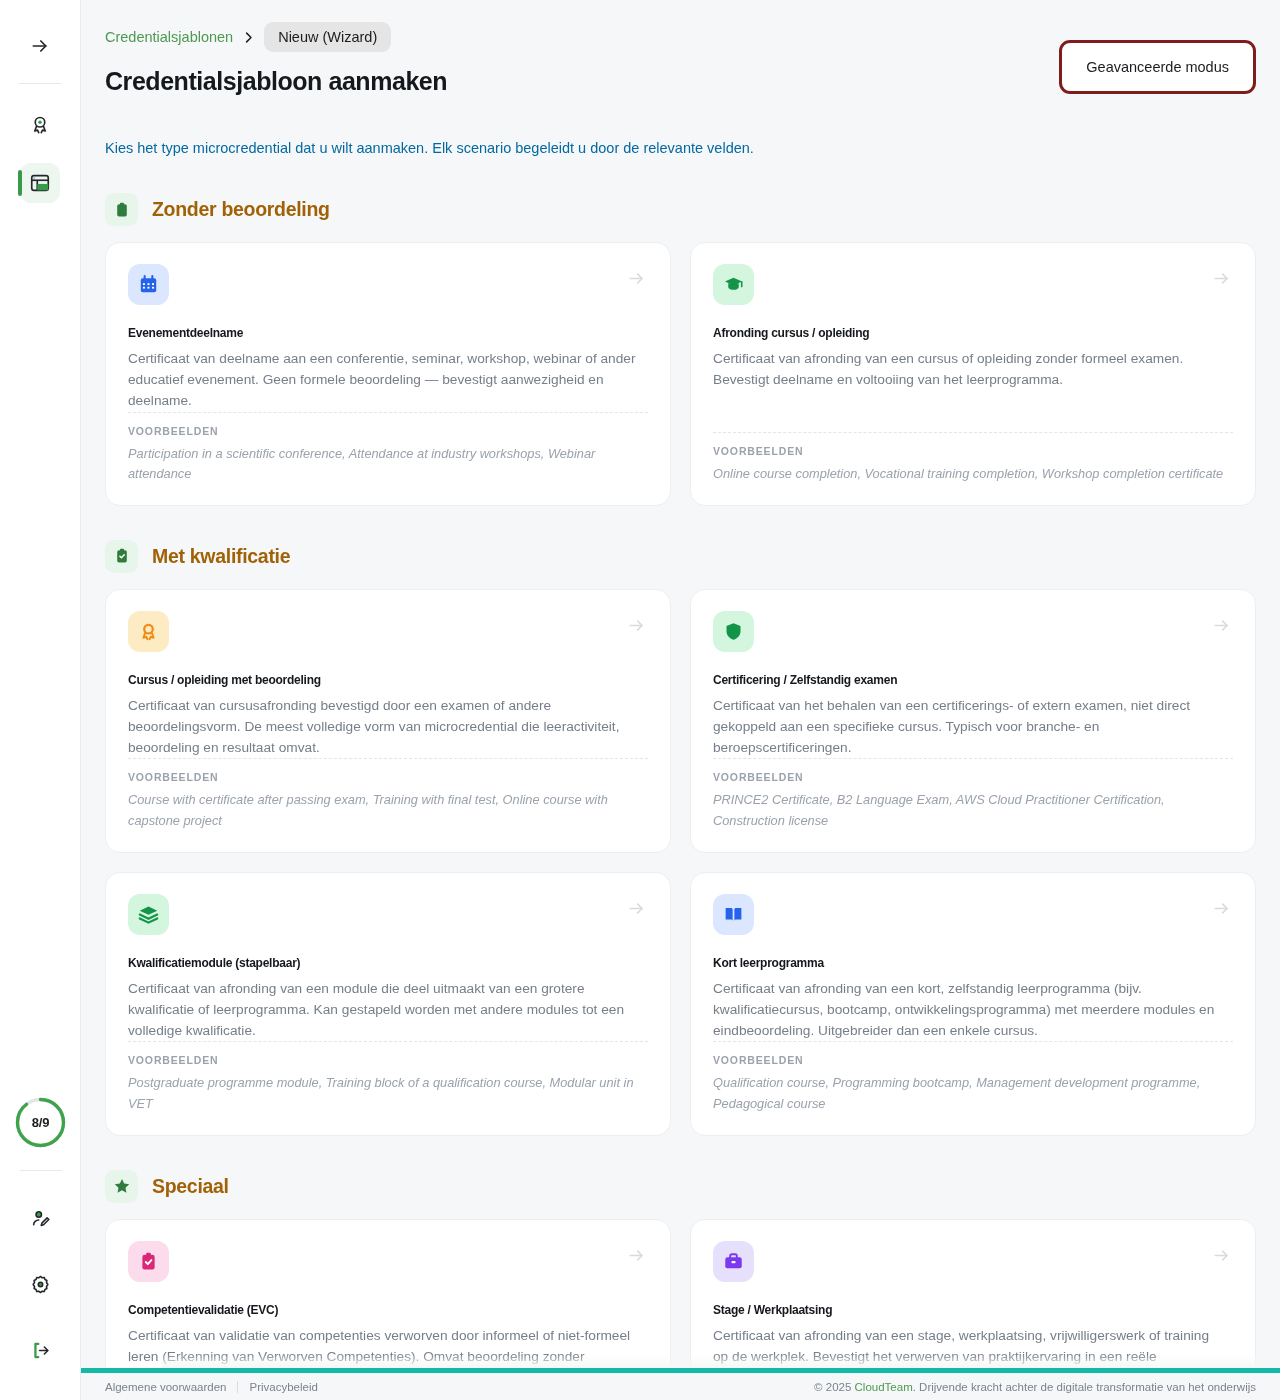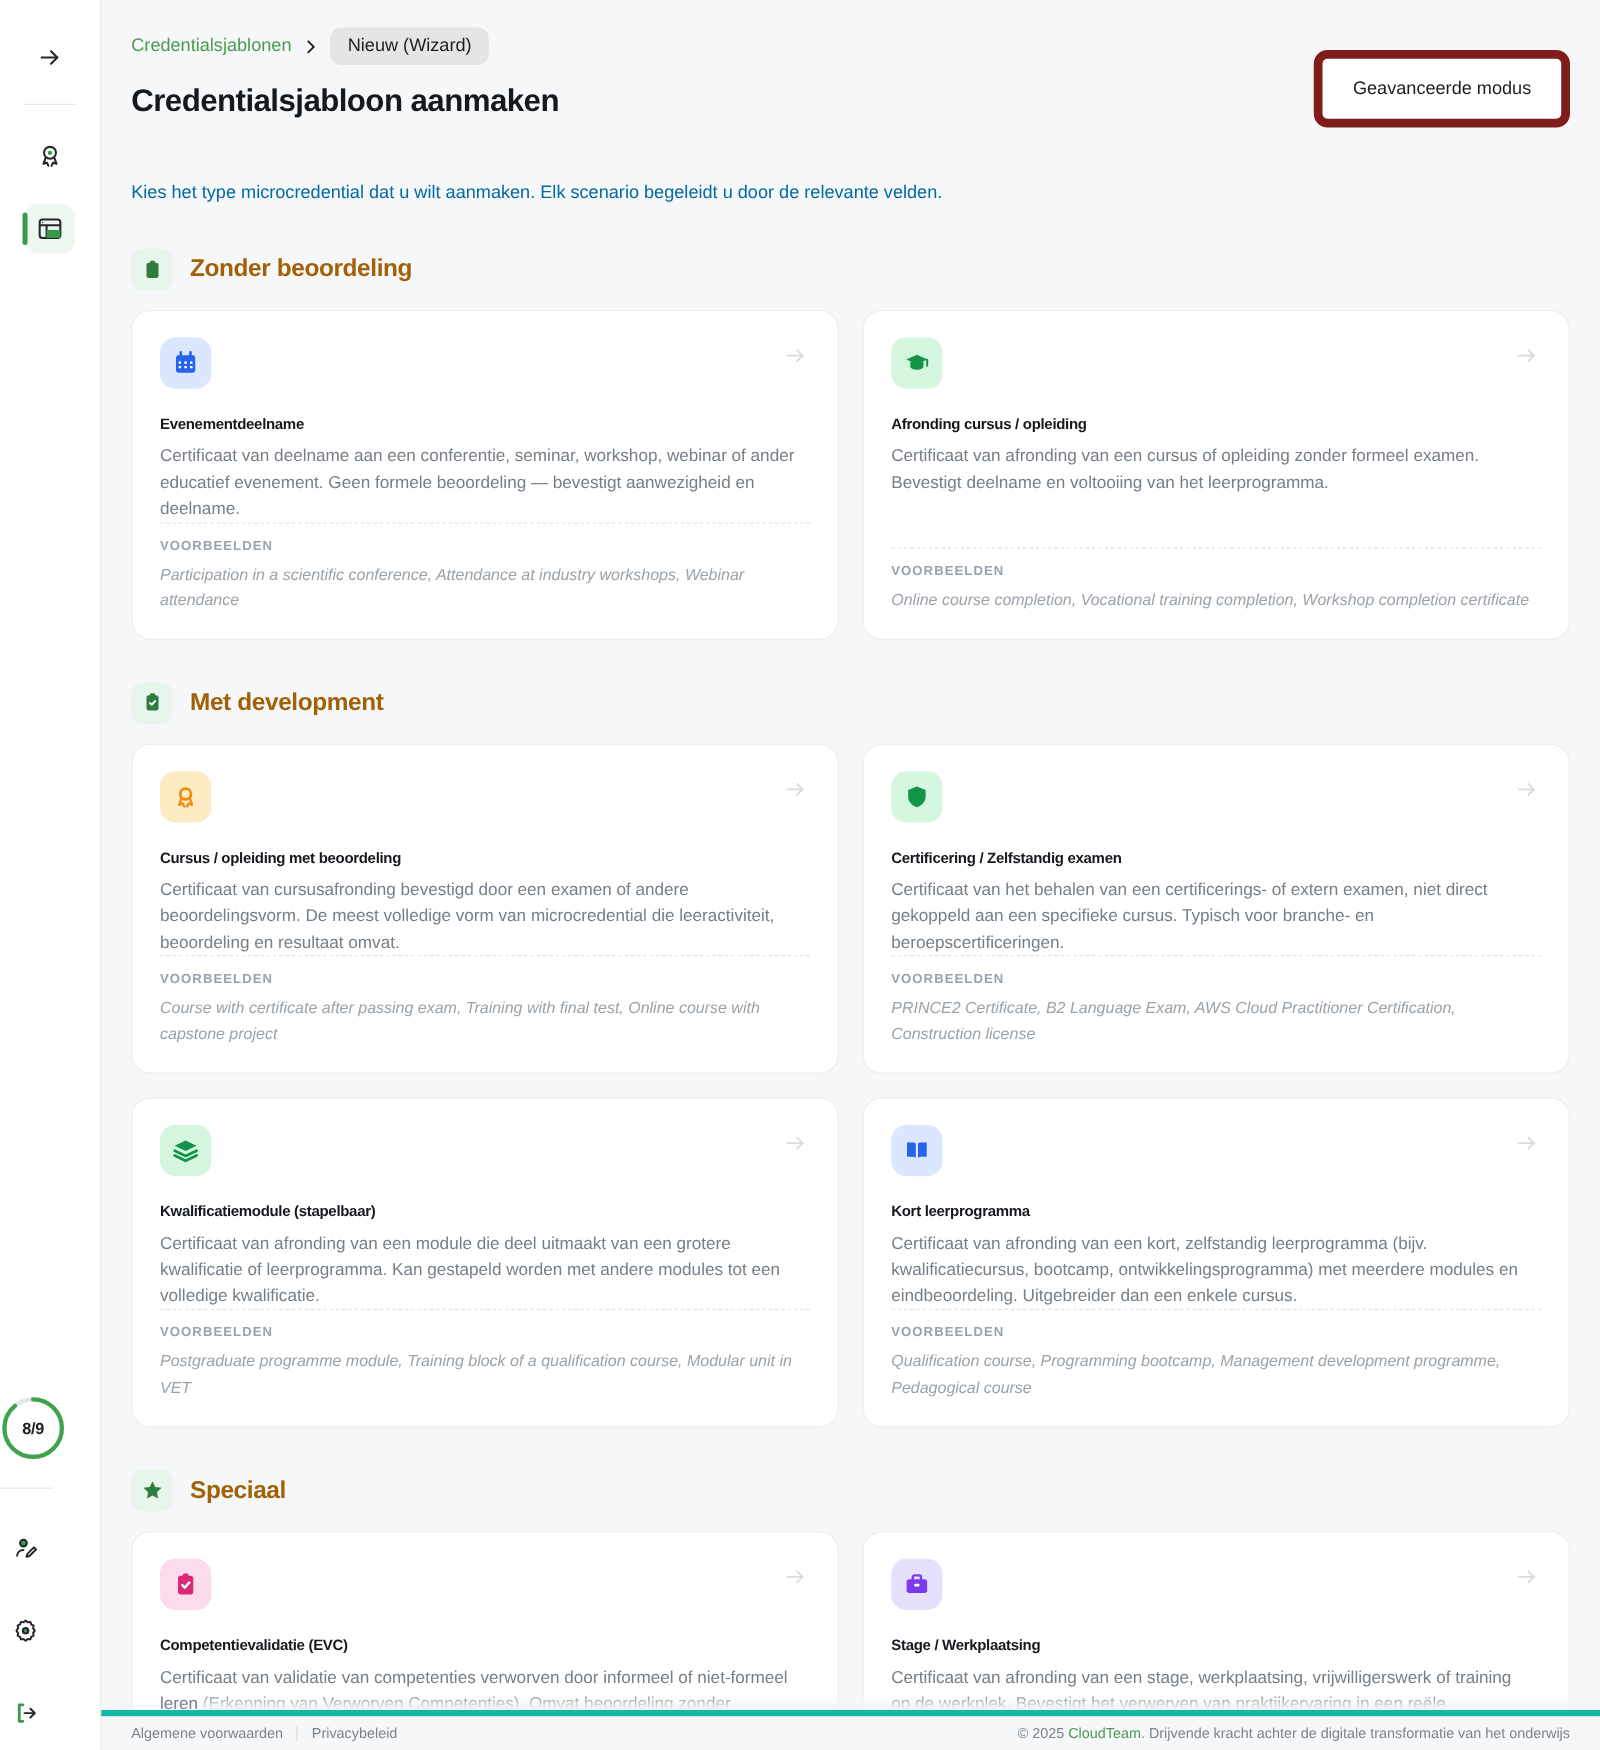--- a/index.html
+++ b/index.html
@@ -61,22 +61,22 @@
     position: absolute;
     left: -2px; top: 7px;
     width: 4px; height: 26px;
     border-radius: 3px;
     background: #3a9a4b;
   }
   .sb-bottom {
     position: absolute;
     left: 0; bottom: 0;
     width: 81px;
-    display: flex; flex-direction: column; align-items: flex-start;
-    padding-bottom: 10px;
+    display: flex; flex-direction: column; align-items: center;
+    padding-bottom: 30px;
   }
   .progress-ring {
     width: 53px; height: 53px;
     position: relative;
     display: flex; align-items: center; justify-content: center;
     margin-bottom: 4px;
   }
   .progress-ring .label {
     font-size: 13px;
     font-weight: 700;
@@ -122,21 +122,21 @@
   }
   .page-title {
     font-size: 25px;
     font-weight: 700;
     letter-spacing: -0.45px;
     color: #15181c;
     line-height: 1.2;
   }
   .adv-btn {
     background: #ffffff;
-    border: 7px solid #7f1d1d;
+    border: 3px solid #7f1d1d;
     border-radius: 11px;
     padding: 16px 24px;
     font-size: 14.5px;
     color: #1b1d20;
     cursor: pointer;
     white-space: nowrap;
     font-family: "Liberation Sans", sans-serif;
     margin-top: -26px;
   }
   .intro {
@@ -401,21 +401,21 @@
           </section>
           <section class="section">
             <div class="section-head">
               <span class="section-badge">
                 <svg width="18" height="18" viewBox="0 0 24 24" fill="none" stroke="#2f7d3c" stroke-width="2" stroke-linecap="round" stroke-linejoin="round">
                   <rect x="5.6" y="4.2" width="12.8" height="16.4" rx="2.4" fill="#2f7d3c" stroke="none"></rect>
                   <rect x="9.3" y="2.2" width="5.4" height="3.8" rx="1.3" fill="#2f7d3c" stroke="none"></rect>
                   <polyline points="9.2 12.4 11.2 14.4 14.9 10.3" stroke="#fff" stroke-width="2" fill="none"></polyline>
                 </svg>
               </span>
-              <h2 class="section-title">Met development</h2>
+              <h2 class="section-title">Met kwalificatie</h2>
             </div>
             <div class="grid">
               <div class="card">
                 <span class="card-arrow"><svg width="19" height="19" viewBox="0 0 24 24" fill="none" stroke="#d7dade" stroke-width="1.9" stroke-linecap="round" stroke-linejoin="round">
                     <line x1="4" y1="12" x2="19" y2="12"></line>
                     <polyline points="13.5 6.5 19 12 13.5 17.5"></polyline>
                   </svg></span>
                 <span class="card-icon" style="background:#fdecc3">
                   <svg width="21" height="21" viewBox="0 0 24 24" fill="none" stroke="#ef8e15" stroke-width="2" stroke-linecap="round" stroke-linejoin="round">
                     <circle cx="12" cy="9.3" r="4.9" fill="none" stroke="#ef8e15" stroke-width="2.6"></circle>

